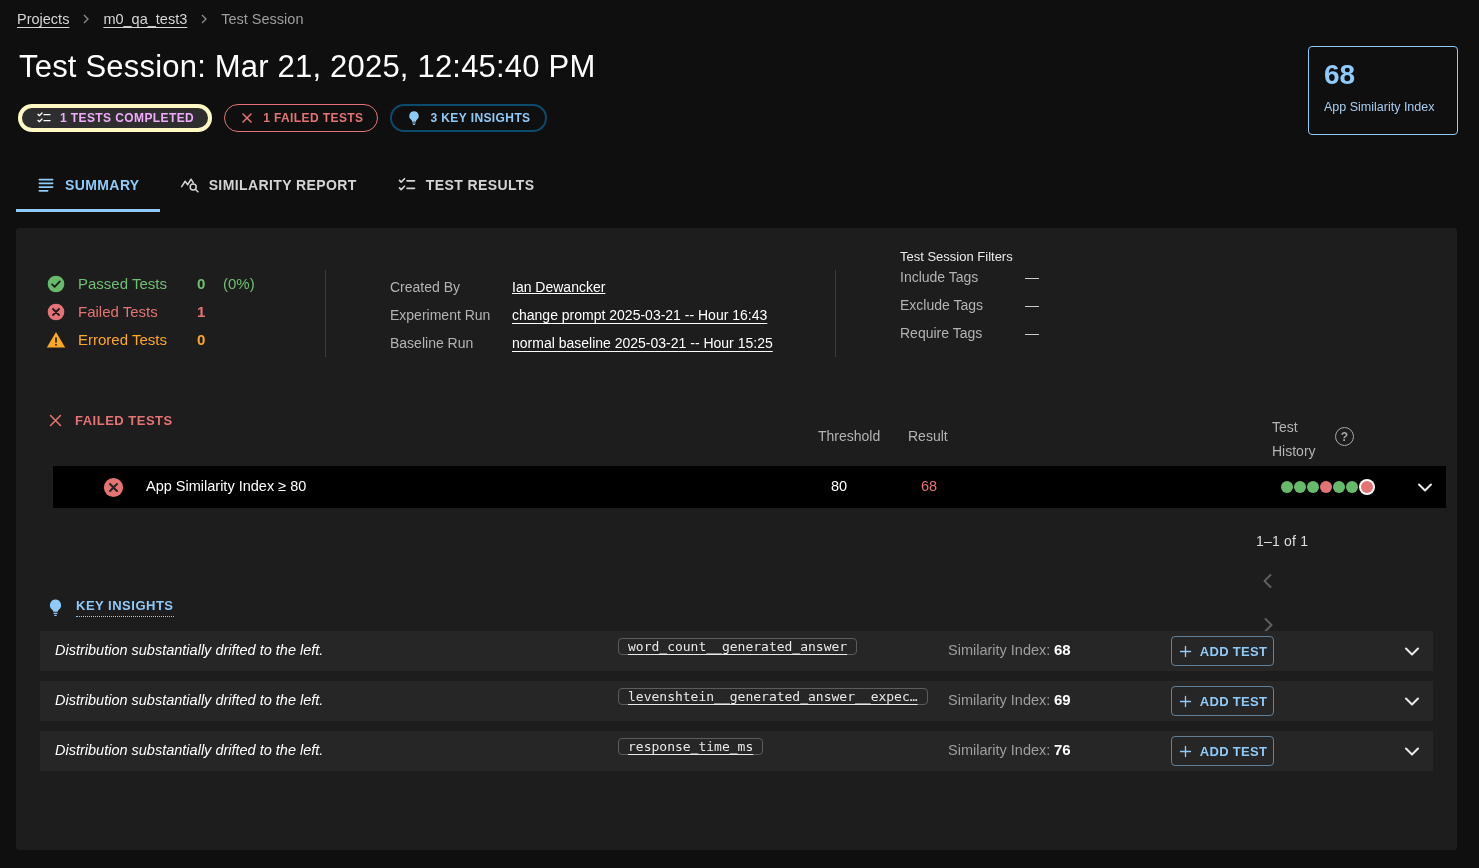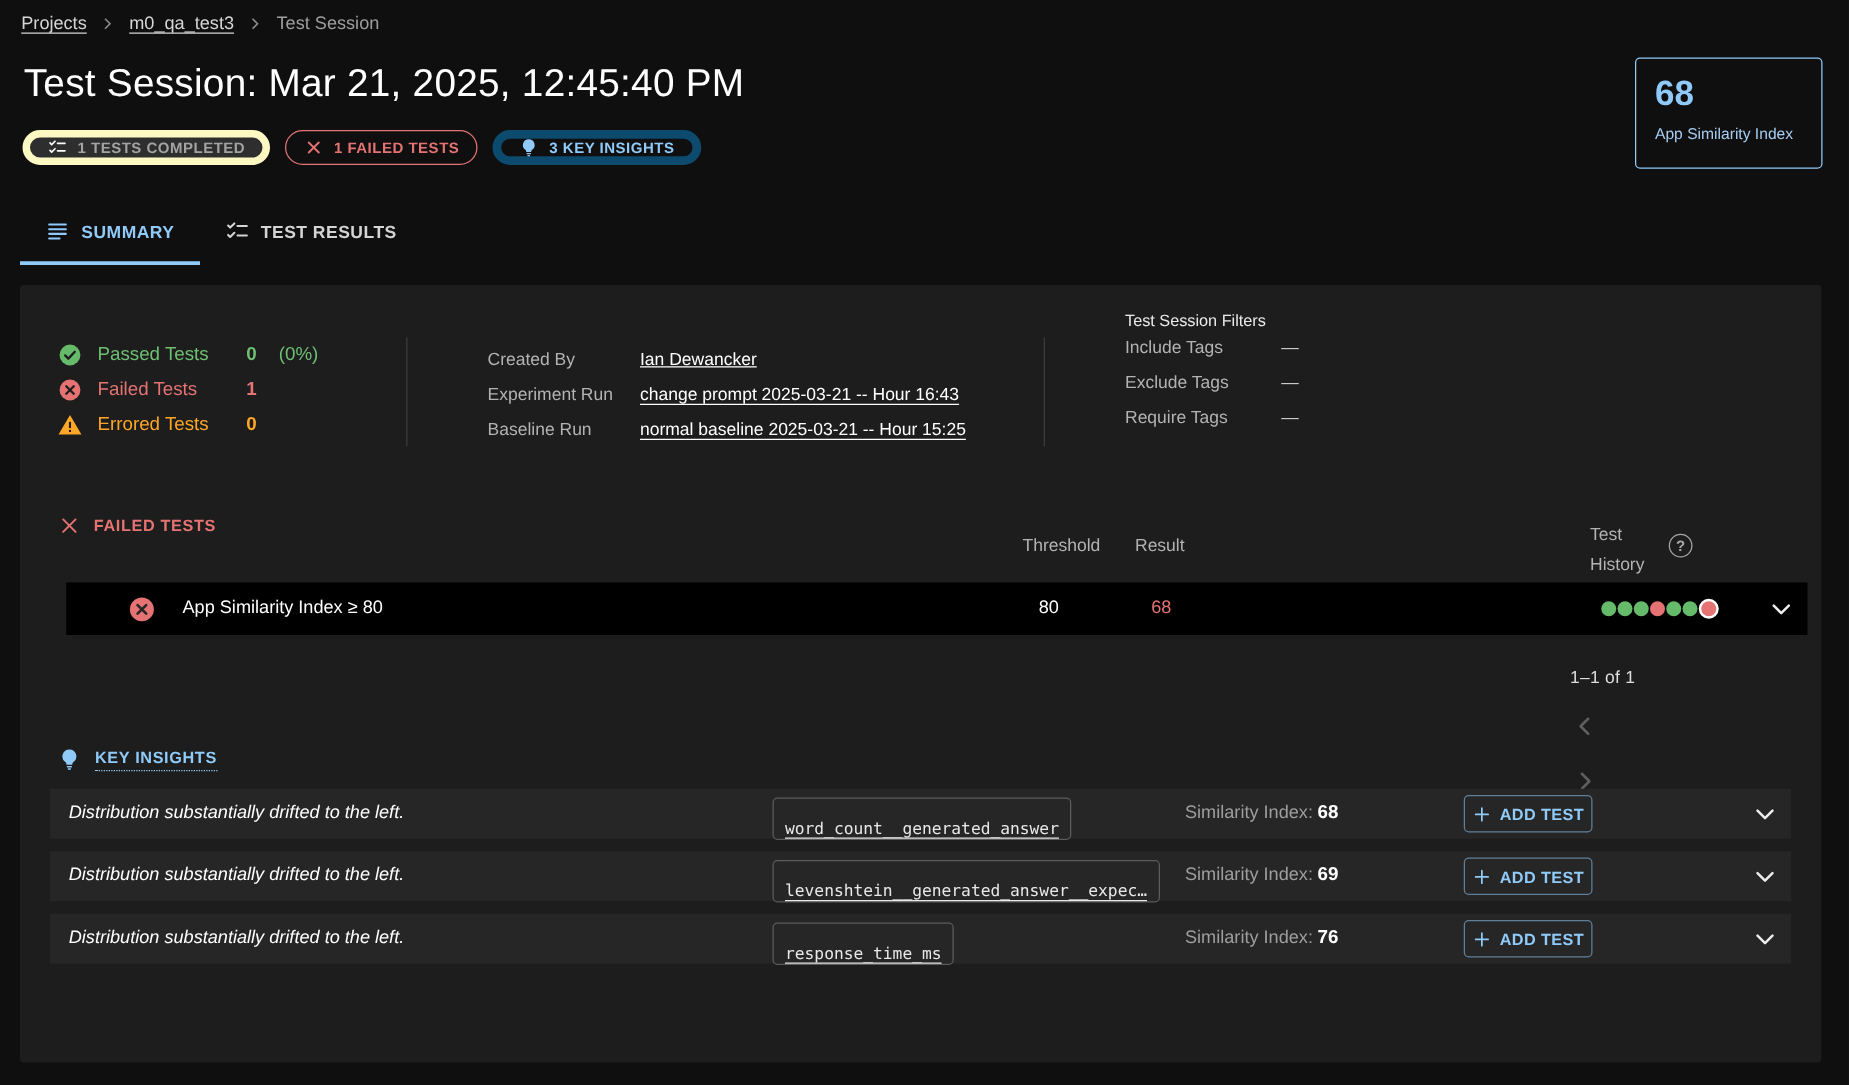--- a/index.html
+++ b/index.html
@@ -23,23 +23,23 @@
   
   .page-title { left:19px; top:49px; font-size:31px; font-weight:400; letter-spacing:0.2px; color:#fff; }
   .badges { left:18px; top:104px; display:flex; gap:12px; }
   .badge {
     display:flex; align-items:center; gap:8px;
     height:28px; padding:0 14px; border-radius:14px;
     font-size:12px; font-weight:700; letter-spacing:0.4px;
     cursor:pointer; background:transparent;
   }
   .badge svg { width:16px; height:16px; }
-  .badge.neutral { background:#2e2e2e; border:6px solid #fef9c3; color:#a3a3a3; }
+  .badge.neutral { background:#2e2e2e; border:4px solid #fef9c3; color:#f0abfc; }
   .badge.error   { border:1px solid #e57373; color:#e57373; }
-  .badge.info    { border:7px solid #0c4a6e; color:#90caf9; }
+  .badge.info    { border:2px solid #0c4a6e; color:#90caf9; }
 
   .score-card {
     left:1308px; top:46px; width:150px; height:89px;
     border:1px solid #90caf9; border-radius:4px;
     padding:12px 15px; cursor:default;
   }
   .score-value { font-size:28px; font-weight:700; color:#90caf9; line-height:1.15; }
   .score-label { font-size:12.5px; color:#a6cdf2; margin-top:9px; }
 
   
@@ -130,22 +130,22 @@
   .insights-head svg { width:19px; height:19px; }
   .insights-title { border-bottom:1.5px dotted #90caf9; padding-bottom:3px; cursor:pointer; }
 
   .insight-row {
     width:1393px; height:40px; left:24px;
     background:#262626; cursor:default;
   }
   .ir0 { top:403px; } .ir1 { top:453px; } .ir2 { top:503px; }
   .insight-text { position:absolute; left:15px; top:11px; font-size:14.5px; color:#fff;font-style:italic; }
   .metric-chip {
-    position:absolute; left:578px; top:7px; height:34px;
-    display:flex; align-items:flex-end; padding:0 9px;
+    position:absolute; left:578px; top:7px; height:17px;
+    display:flex; align-items:flex-start; padding:0 9px;
     border:1px solid #5c5c5c; border-radius:4px;
     font-family:"DejaVu Sans Mono", monospace; font-size:13px; color:#e8e8e8;
     cursor:pointer;
   }
   .metric-chip span { text-decoration:underline; text-underline-offset:3px; }
   .sim-label { position:absolute; left:908px; top:11px; font-size:14.5px; color:#9e9e9e; }
   .sim-value { position:absolute; left:1014px; top:10px; font-size:15px; font-weight:700; color:#fff; }
   .add-test-btn {
     position:absolute; left:1131px; top:5px; height:30px; width:103px;
     display:flex; align-items:center; justify-content:center; gap:7px;
@@ -210,20 +210,28 @@
 
 <div class="abs tabs">
   <div class="tab active">
     <svg viewBox="0 0 24 24" fill="none" stroke="#90caf9" stroke-width="2" stroke-linecap="round">
       <line x1="4" y1="5.5" x2="20" y2="5.5"></line>
         <line x1="4" y1="10" x2="20" y2="10"></line>
         <line x1="4" y1="14.5" x2="20" y2="14.5"></line>
         <line x1="4" y1="19" x2="14" y2="19"></line>
     </svg>
     <span>SUMMARY</span>
+  </div>
+  <div class="tab">
+    <svg viewBox="0 0 24 24" fill="none" stroke="#d4d4d4" stroke-width="1.8" stroke-linecap="round" stroke-linejoin="round">
+      <path d="M2 14l4.2-6.5 3 4.2 4-6.7 2.8 4.5"></path>
+        <circle cx="15.8" cy="14.3" r="3.6"></circle>
+        <line x1="18.4" y1="17" x2="21.5" y2="20.2"></line>
+    </svg>
+    <span>SIMILARITY REPORT</span>
   </div>
   <div class="tab">
     <svg viewBox="0 0 24 24" fill="none" stroke="#d4d4d4" stroke-width="2" stroke-linecap="round" stroke-linejoin="round">
       <path d="M3 6.5l2 2L9 4.5"></path>
         <path d="M3 15.5l2 2 4-4"></path>
         <line x1="12" y1="7" x2="21" y2="7"></line>
         <line x1="12" y1="16" x2="21" y2="16"></line>
     </svg>
     <span>TEST RESULTS</span>
   </div>

